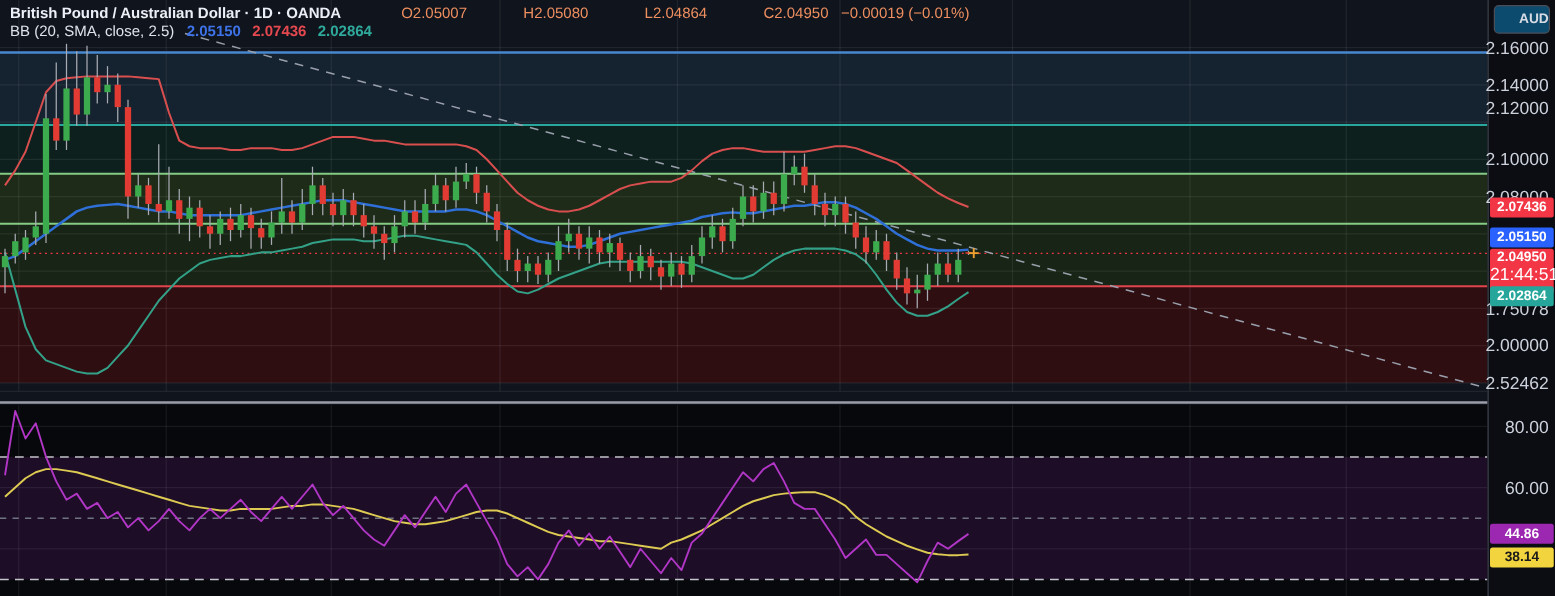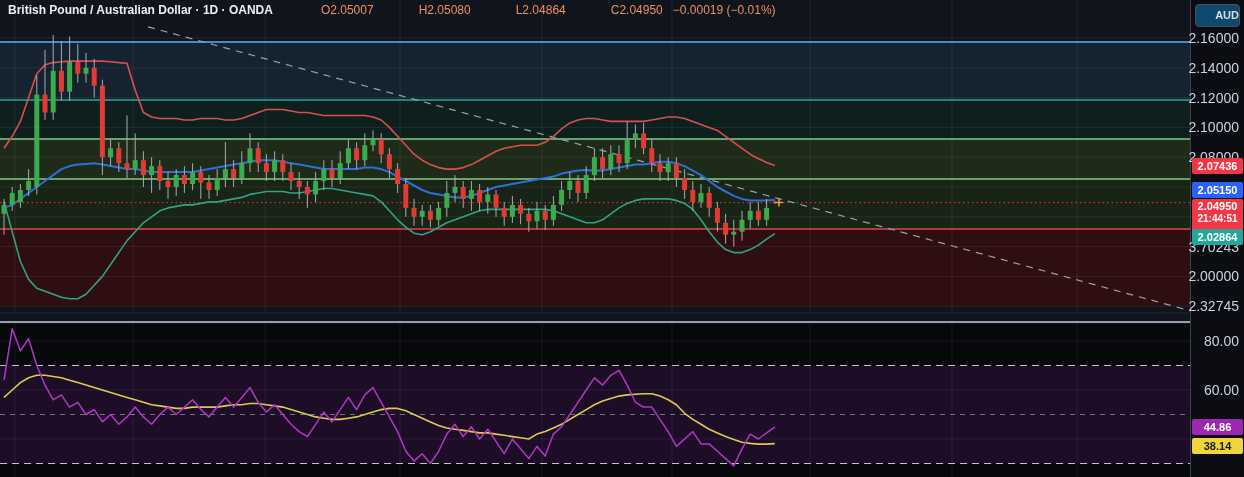--- a/index.html
+++ b/index.html
@@ -16,21 +16,21 @@
   .chg{margin-left:1px;}
   .val{margin-right:9px;font-weight:600;}
   .nullv{color:#b9bdc7;margin-right:7px;}
   .axis{position:absolute;left:1190px;top:0;width:54px;height:477px;
         background:#0b0d13;border-left:1px solid #3c4049;z-index:4;box-sizing:border-box;}
   .tick{position:absolute;right:5px;height:14px;line-height:14px;font-size:14px;
         color:#ccd1db;z-index:1;}
   .tag{position:absolute;left:1px;right:1px;z-index:2;color:#fff;font-size:11px;
        font-weight:700;text-align:center;border-radius:2px;height:16px;line-height:16px;}
   .tag.two{height:36px;line-height:14px;}
-  .tag .cd{font-size:10px;font-weight:700;line-height:12px;text-align:center;}
+  .tag .cd{font-size:14px;font-weight:400;line-height:12px;text-align:center;}
   .aud{position:absolute;top:4px;left:4px;right:4px;height:21px;border:1px solid #4a4e58;
        border-radius:4px;color:#d7dbe3;font-size:11px;font-weight:700;text-align:right;
        line-height:21px;z-index:3;background:#0c4a6e;cursor:pointer;}
   .sep-handle{position:absolute;left:0;width:1190px;top:320px;height:5px;z-index:6;cursor:row-resize;}
 </style>
 </head>
 <body>
 
 <div class="stage">
   <svg id="chart" width="1244" height="477" viewBox="0 0 1244 477">
@@ -281,36 +281,39 @@
       <line x1="779" y1="198.4960000000004" x2="779" y2="206.4960000000004" stroke="#f0a030" stroke-width="1.5"></line>
       <polyline points="4.0,397.4 12.2,390.0 20.4,382.6 28.6,377.8 36.8,375.3 45.0,375.3 53.2,376.5 61.4,377.8 69.6,380.2 77.8,382.6 86.0,385.1 94.2,387.6 102.4,390.0 110.6,392.4 118.8,394.9 127.0,397.4 135.2,399.8 143.4,402.3 151.6,404.7 159.8,405.9 168.0,407.1 176.2,408.4 184.4,408.4 192.6,407.1 200.8,407.1 209.0,407.1 217.2,407.1 225.4,405.9 233.6,404.7 241.8,404.7 250.0,403.5 258.2,403.5 266.4,404.7 274.6,405.9 282.8,407.1 291.0,409.6 299.2,412.1 307.4,414.5 315.6,416.9 323.8,418.2 332.0,419.4 340.2,419.4 348.4,418.2 356.6,416.9 364.8,414.5 373.0,412.1 381.2,409.6 389.4,408.4 397.6,408.4 405.8,410.8 414.0,414.5 422.2,418.2 430.4,421.9 438.6,425.5 446.8,428.0 455.0,429.2 463.2,430.4 471.4,431.6 479.6,432.9 487.8,432.9 496.0,434.1 504.2,435.3 512.4,436.6 520.6,437.8 528.8,439.0 537.0,434.1 545.2,431.6 553.4,428.0 561.6,424.3 569.8,419.4 578.0,414.5 586.2,409.6 594.4,404.7 602.6,401.0 610.8,398.6 619.0,396.1 627.2,394.9 635.4,394.2 643.6,393.7 651.8,393.7 660.0,396.1 668.2,399.8 676.4,404.7 684.6,413.3 692.8,419.4 701.0,424.3 709.2,429.2 717.4,432.9 725.6,436.6 733.8,439.5 742.0,442.2 750.2,443.4 758.4,444.1 766.6,444.1 774.8,443.6" fill="none" stroke="#ddca52" stroke-width="1.6" stroke-linejoin="round"></polyline>
       <polyline points="4.0,380.2 12.2,328.8 20.4,350.8 28.6,338.6 36.8,365.5 45.0,385.1 53.2,399.8 61.4,394.9 69.6,407.1 77.8,402.3 86.0,414.5 94.2,409.6 102.4,421.9 110.6,414.5 118.8,424.3 127.0,416.9 135.2,407.1 143.4,416.9 151.6,424.3 159.8,414.5 168.0,407.1 176.2,414.5 184.4,407.1 192.6,399.8 200.8,409.6 209.0,416.9 217.2,407.1 225.4,397.4 233.6,407.1 241.8,397.4 250.0,387.6 258.2,402.3 266.4,412.1 274.6,404.7 282.8,414.5 291.0,424.3 299.2,431.6 307.4,436.6 315.6,424.3 323.8,412.1 332.0,421.9 340.2,409.6 348.4,397.4 356.6,409.6 364.8,394.9 373.0,387.6 381.2,402.3 389.4,416.9 397.6,431.6 405.8,451.3 414.0,461.1 422.2,453.7 430.4,463.5 438.6,451.3 446.8,434.1 455.0,424.3 463.2,436.6 471.4,426.8 479.6,439.0 487.8,429.2 496.0,441.4 504.2,453.7 512.4,439.0 520.6,448.8 528.8,458.6 537.0,446.4 545.2,456.1 553.4,434.1 561.6,426.8 569.8,414.5 578.0,402.3 586.2,390.0 594.4,377.8 602.6,385.1 610.8,375.3 619.0,370.4 627.2,385.1 635.4,402.3 643.6,407.1 651.8,407.1 660.0,419.4 668.2,431.6 676.4,446.4 684.6,439.0 692.8,431.6 701.0,443.9 709.2,443.9 717.4,451.3 725.6,458.6 733.8,465.9 742.0,448.8 750.2,434.1 758.4,439.0 766.6,432.9 774.8,427.1" fill="none" stroke="#b136c6" stroke-width="1.5" stroke-linejoin="round"></polyline>
       <line x1="0" y1="322" x2="1244" y2="322" stroke="#9b9ea8" stroke-width="2"></line>
     </svg>
 
   <div class="legend" id="main-legend">
     <div class="lrow">
       <span class="sym">British Pound / Australian Dollar · 1D · OANDA</span><span id="ohlc-wrap"><span class="ohlc-item" style="color: rgb(238, 143, 96);">O2.05007</span><span class="ohlc-item" style="color: rgb(238, 143, 96);">H2.05080</span><span class="ohlc-item" style="color: rgb(238, 143, 96);">L2.04864</span><span class="ohlc-item" style="color: rgb(238, 143, 96);">C2.04950</span></span><span class="chg" style="color: rgb(238, 143, 96);">−0.00019 (−0.01%)</span>
     </div>
+    <div class="lrow">
+      <span class="ind-label">BB (20, SMA, close, 2.5)</span><span id="bb-vals"><span class="val" style="color: rgb(61, 114, 232);">2.05150</span><span class="val" style="color: rgb(229, 72, 79);">2.07436</span><span class="val" style="color: rgb(47, 169, 155);">2.02864</span></span>
+    </div>
   </div>
 
 
   <div class="sep-handle"></div>
 
   <div class="axis">
     <div class="aud">AUD</div>
     <div id="axis-labels">
         <div class="tick" style="top: 31px;">2.16000</div>
         <div class="tick" style="top: 60.8px;">2.14000</div>
-        <div class="tick" style="top: 91px;">2.12000</div>
+        <div class="tick" style="top: 79px;">2.12000</div>
         <div class="tick" style="top: 120.4px;">2.10000</div>
         <div class="tick" style="top: 150.2px;">2.08000</div>
-        <div class="tick" style="top: 239.6px;">3.70243</div>
+        <div class="tick" style="top: 239.6px;">1.75078</div>
         <div class="tick" style="top: 269.4px;">2.00000</div>
-        <div class="tick" style="top: 299.2px;">2.32745</div>
+        <div class="tick" style="top: 299.2px;">2.52462</div>
         <div class="tick" style="top: 334px;">80.00</div>
         <div class="tick" style="top: 383px;">60.00</div>
         <div class="tag" style="top: 157.604px; background: rgb(242, 54, 69); color: rgb(255, 255, 255);">2.07436</div>
         <div class="tag" style="top: 181.665px; background: rgb(41, 98, 255); color: rgb(255, 255, 255);">2.05150</div>
         <div class="tag two" style="top: 198.645px; background: rgb(242, 54, 69); color: rgb(255, 255, 255);">2.04950<div class="cd">21:44:51</div></div>
         <div class="tag" style="top: 228.726px; background: rgb(38, 166, 154); color: rgb(255, 255, 255);">2.02864</div>
         <div class="tag" style="top: 419.093px; background: rgb(156, 39, 176); color: rgb(255, 255, 255);">44.86</div>
         <div class="tag" style="top: 437.557px; background: rgb(242, 212, 63); color: rgb(26, 26, 26);">38.14</div>
       </div>
   </div>

